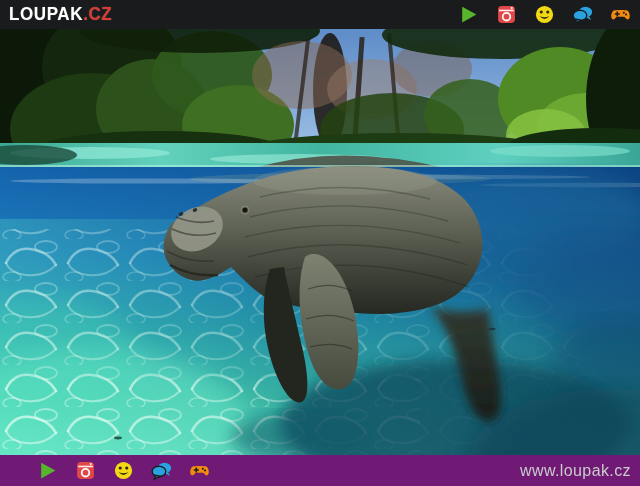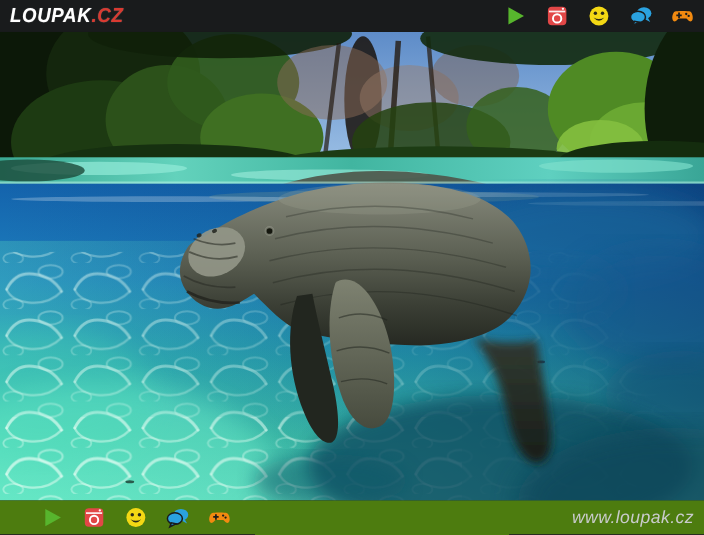--- a/index.html
+++ b/index.html
@@ -1,19 +1,19 @@
 <!DOCTYPE html>
 <html><head>
 <meta charset="utf-8">
 <style>
   html,body{margin:0;padding:0;background:#2b2d2e;}
   .page{position:relative;width:640px;height:486px;overflow:hidden;
         font-family:"Liberation Sans",sans-serif;background:#151617;}
   .bar{position:absolute;left:0;right:0;display:flex;align-items:center;
-       justify-content:space-between;padding:0 9px;box-sizing:border-box;z-index:5;font-style:italic;}
+       justify-content:space-between;padding:0 9px;box-sizing:border-box;z-index:5;}
   .bar.header{top:0;height:29px;}
   .bar.footer{bottom:0;height:31px;}
   .logo{font-size:17px;font-weight:bold;color:#ffffff;letter-spacing:.6px;
         transform:scaleY(1.08);cursor:pointer;white-space:nowrap;
         text-shadow:0 0 1px rgba(255,255,255,.35);}
   .logo .accent{font-weight:bold;}
   .icon-row{display:flex;align-items:center;gap:17px;}
   .icon-btn{width:21px;height:21px;display:inline-flex;cursor:pointer;}
   .icon-btn svg{width:100%;height:100%;display:block;}
   .footer-url{font-size:16px;letter-spacing:.4px;cursor:pointer;}
@@ -241,21 +241,21 @@
         <path d="M305,228 C296,255 298,298 312,335 C321,357 336,366 348,357 C359,348 361,317 355,286 C349,258 337,236 324,228 C317,224 310,224 305,228 Z" fill="url(#flipGrad)"></path>
         <g fill="none" stroke="#1e211b" stroke-opacity=".5" stroke-width="1.2">
           <path d="M308,260 Q330,252 352,262"></path>
           <path d="M306,290 Q330,282 354,292"></path>
           <path d="M310,318 Q332,312 352,320"></path>
         </g>
       </g>
     </svg>
   </div>
 
-  <div class="bar footer" style="background: #4d7c0f; padding-left: 37px;">
+  <div class="bar footer" style="background: #701a75; padding-left: 37px;">
     <nav class="icon-row">
         <span class="icon-btn">
           <svg viewBox="0 0 20 20" xmlns="http://www.w3.org/2000/svg">
             <polygon points="4,2.5 17.5,10 4,17.5" fill="#57b52d"></polygon>
           </svg>
         </span>
         <span class="icon-btn">
           <svg viewBox="0 0 20 20" xmlns="http://www.w3.org/2000/svg">
             <rect x="2" y="2" width="16" height="16" rx="3.4" fill="#e24747"></rect>
        <rect x="3" y="5.4" width="14" height="1.5" fill="#fff" opacity=".9"></rect>

